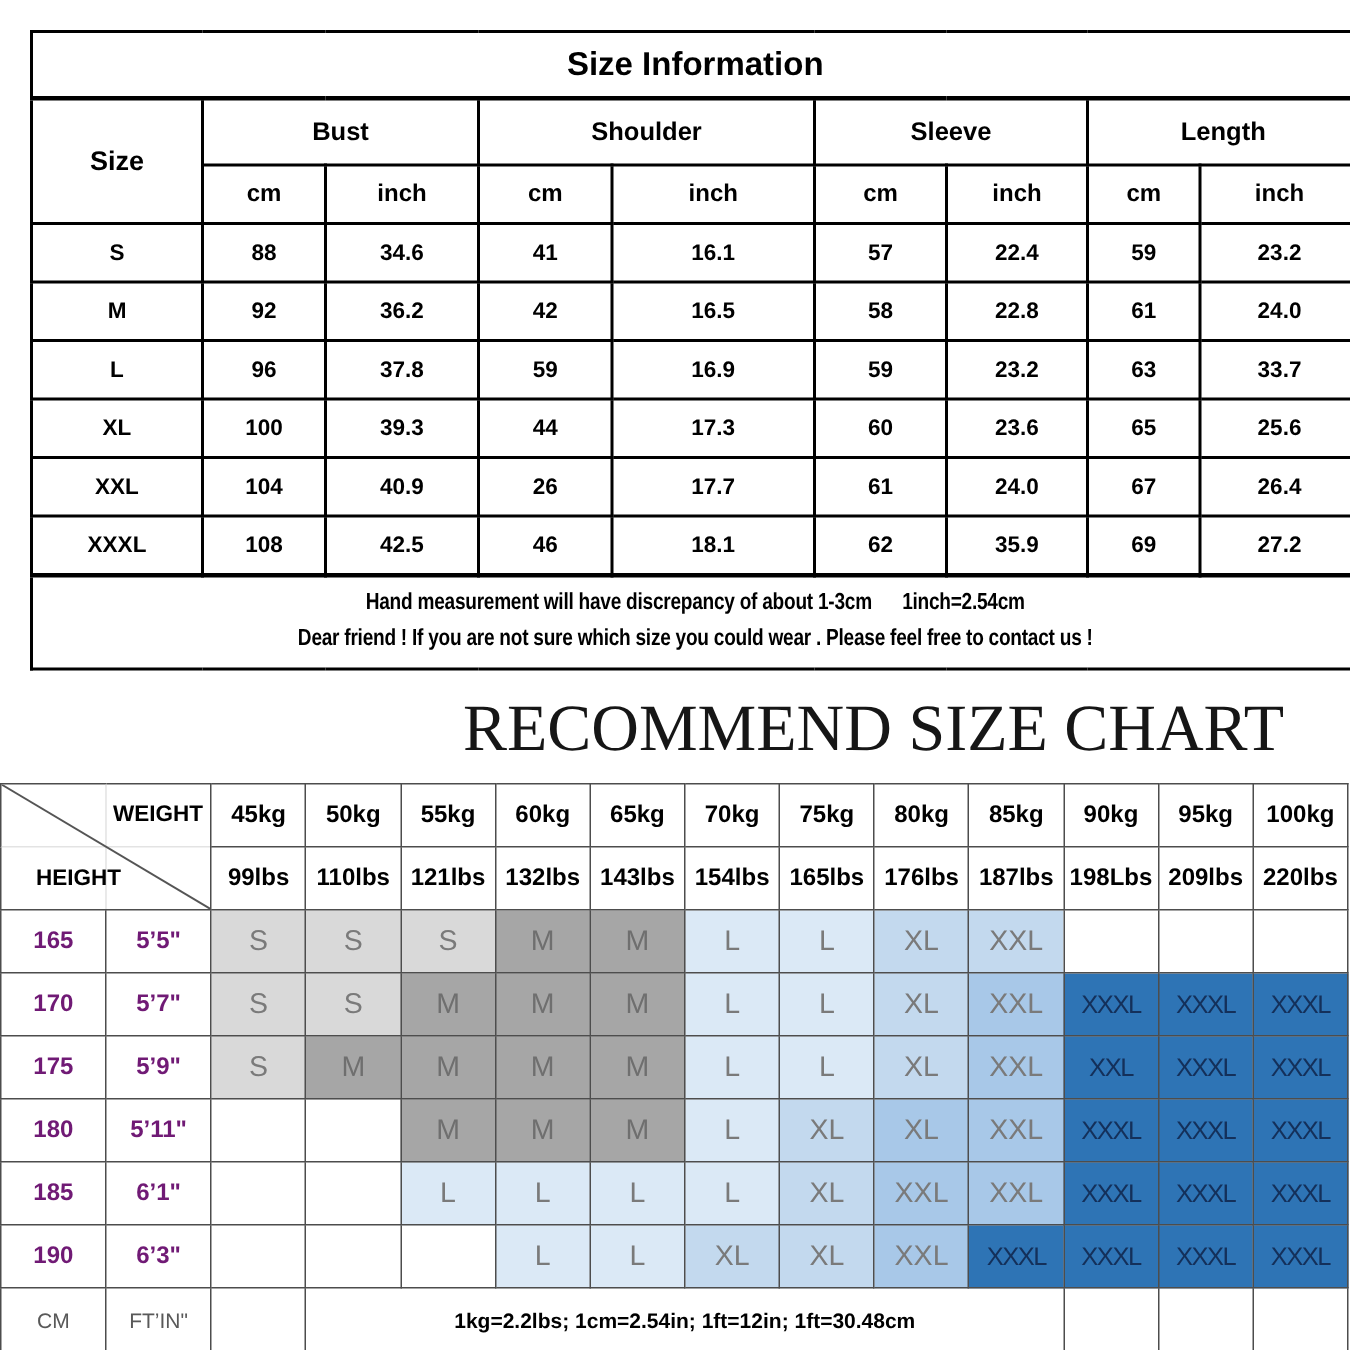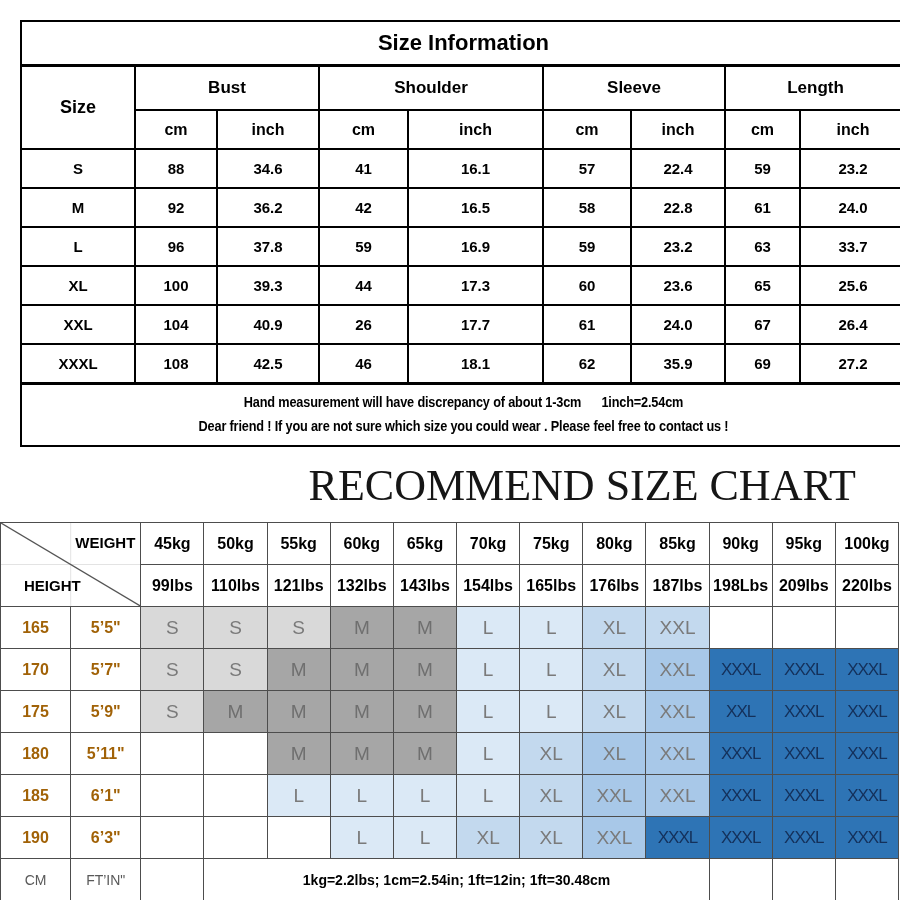--- a/index.html
+++ b/index.html
@@ -27,21 +27,21 @@
 
   
   table.rec{border-collapse:collapse;table-layout:fixed;width:899px;margin:0;
             border:1px solid #4d4d4d;}
   table.rec td,table.rec th{border:1px solid #4d4d4d;text-align:center;vertical-align:middle;
             padding:0;font-weight:normal;background:#fff;}
   table.rec thead tr{height:42px;}
   table.rec tbody tr{height:42px;}
   table.rec tfoot tr{height:43px;}
   table.rec th.wh{font-size:16px;font-weight:bold;color:#000;margin-top:24px;}
-  table.rec td.hlabel{font-size:16px;font-weight:bold;color:#a16207;}
+  table.rec td.hlabel{font-size:16px;font-weight:bold;color:#701a75;}
   table.rec td.sz{font-size:19px;color:#7a7a7a;}
   table.rec td.tone-g1{background:#d9d9d9;}
   table.rec td.tone-g2{background:#a6a6a6;color:#6f6f6f;}
   table.rec td.tone-b1{background:#dbe9f6;}
   table.rec td.tone-b2{background:#c3d9ee;}
   table.rec td.tone-b3{background:#a8c8e8;}
   table.rec td.tone-bd{background:#2e74b5;color:#14305a;font-size:17px;letter-spacing:-1px;}
   table.rec td.ftr{font-size:14px;color:#595959;}
   table.rec td.conv{font-size:14px;font-weight:bold;color:#000;}
 

